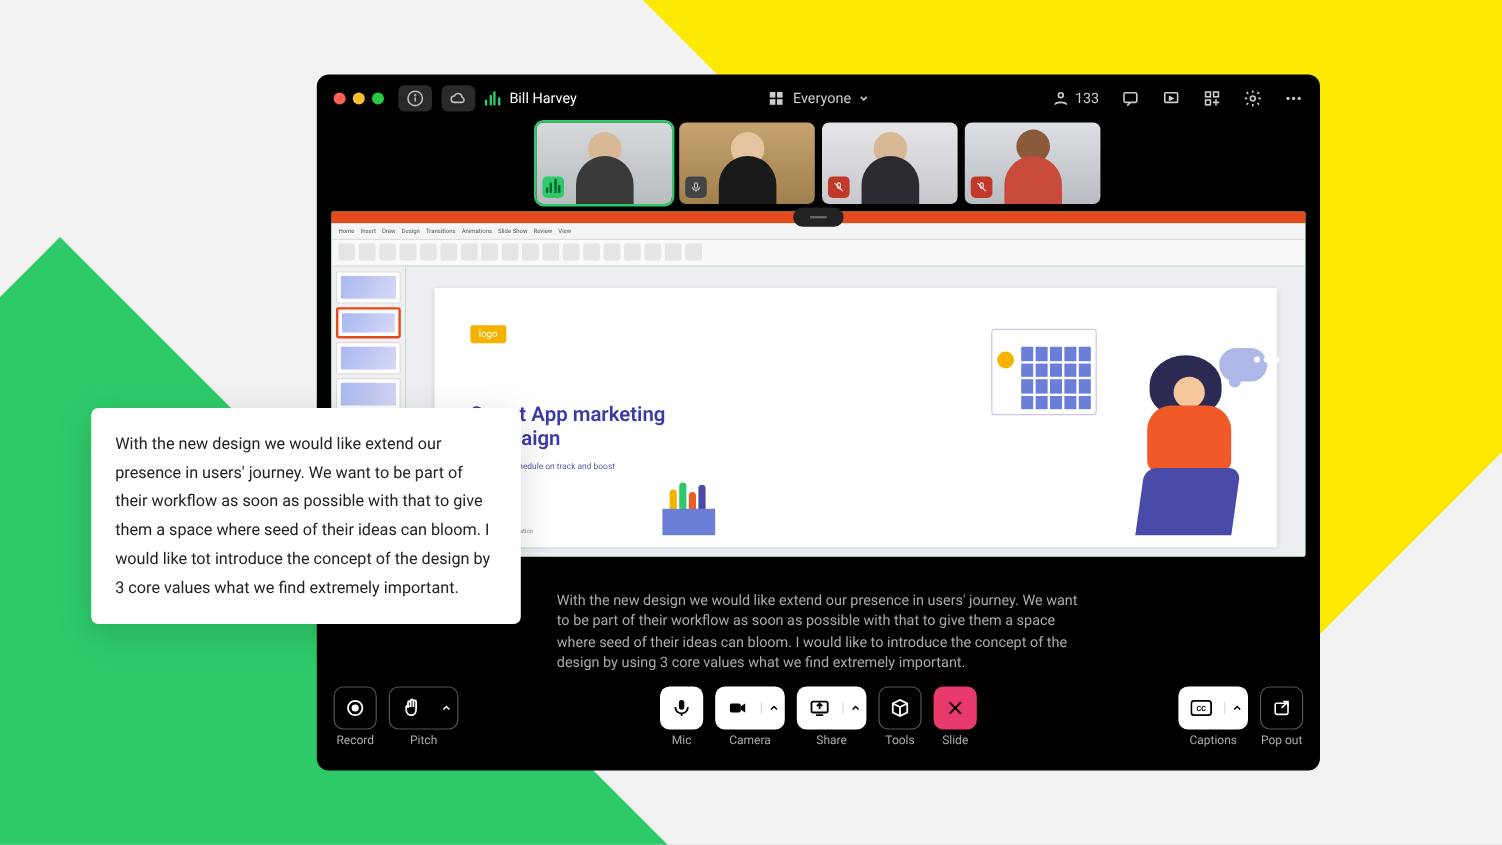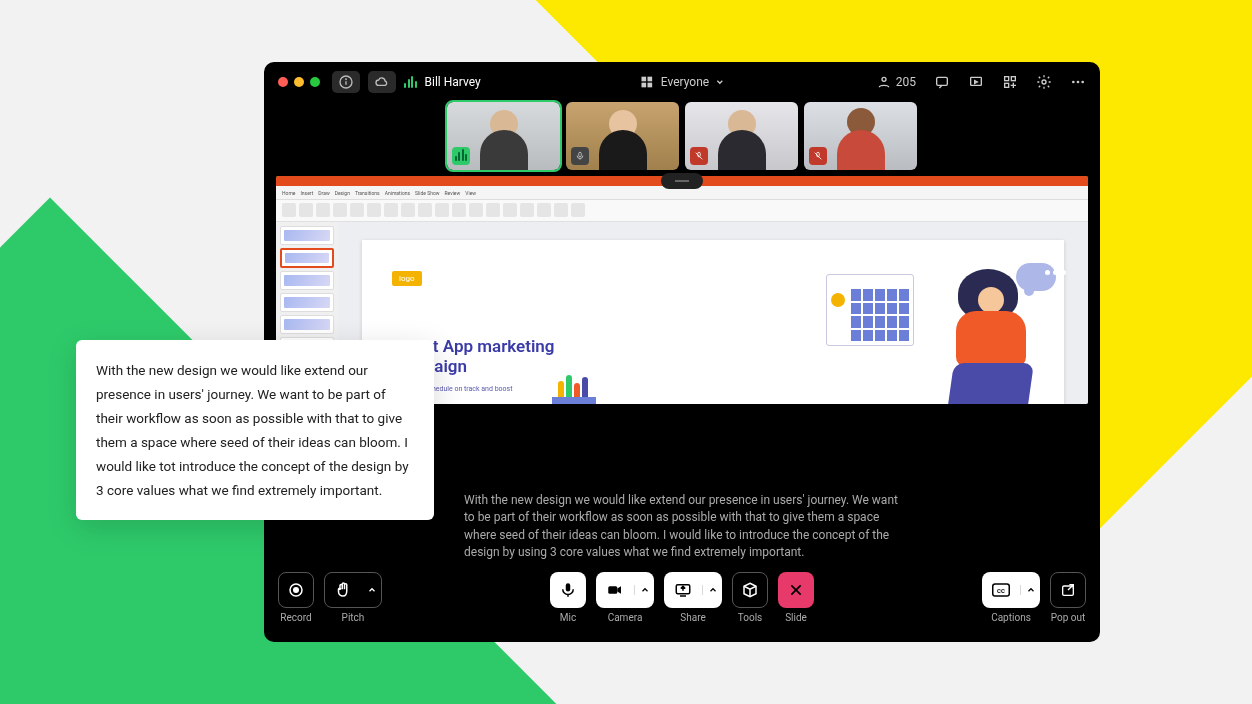--- a/index.html
+++ b/index.html
@@ -81,21 +81,21 @@
   
   .slidewrap { flex: 1; margin: 0 12px; position: relative; }
   .handle {
     position:absolute; top:-3px; left:50%; transform:translateX(-50%);
     width:42px; height:16px; background:#222; border-radius:8px;
     display:flex; gap:2px; align-items:center; justify-content:center;
     z-index:3;
   }
   .handle span{height:2px; width:14px; background:#666;}
   .pptshell {
-    position: relative; width: 100%; height: 228px; background: #22c55e; border-radius: 2px; overflow:hidden;
+    position: relative; width: 100%; height: 288px; background: #22c55e; border-radius: 2px; overflow:hidden;
   }
   .ppt-top { height: 10px; background: #e34a1c; }
   .ppt-ribbon { height: 14px; background: #f5f5f5; border-bottom:1px solid #ddd; display:flex; gap:5px; padding:0 6px; align-items:center;}
   .ppt-ribbon span{font-size:5px; color:#555;}
   .ppt-tools { height: 22px; background:#f9f9f9; border-bottom:1px solid #e0e0e0; display:flex; gap:3px; padding:3px 6px;}
   .ppt-tools i{width:14px;height:14px;background:#e5e5e5;border-radius:2px;display:block;}
   .ppt-body { display:flex; height: calc(100% - 46px); }
   .ppt-thumbs { width: 62px; background:#f0f0f0; padding:4px; display:flex; flex-direction:column; gap:3px; overflow:hidden;}
   .thumb { height:30px; background:#fff; border:1px solid #ddd; border-radius:2px; position:relative;}
   .thumb.sel{border:2px solid #e34a1c;}
@@ -221,21 +221,21 @@
             <path d="M6 9l6 6 6-6"></path>
           </svg>
       </div>
 
       <div class="tb-right">
         <div class="count">
           <svg class="icon-svg" viewBox="0 0 24 24" fill="none" stroke="#ccc" stroke-width="2">
               <circle cx="12" cy="8" r="3"></circle>
               <path d="M5 20c0-4 14-4 14 0"></path>
             </svg>
-          <span>205</span>
+          <span>133</span>
         </div>
         <svg class="icon-svg" viewBox="0 0 24 24" fill="none" stroke="#ccc" stroke-width="2">
             <rect x="4" y="5" width="16" height="12" rx="2"></rect>
             <path d="M8 21l4-4"></path>
           </svg>
         <svg class="icon-svg" viewBox="0 0 24 24" fill="none" stroke="#ccc" stroke-width="2">
             <rect x="4" y="5" width="16" height="12" rx="1"></rect>
             <path d="M10 10l4 2-4 2z" fill="#ccc"></path>
           </svg>
         <svg class="icon-svg" viewBox="0 0 24 24" fill="none" stroke="#ccc" stroke-width="2">

